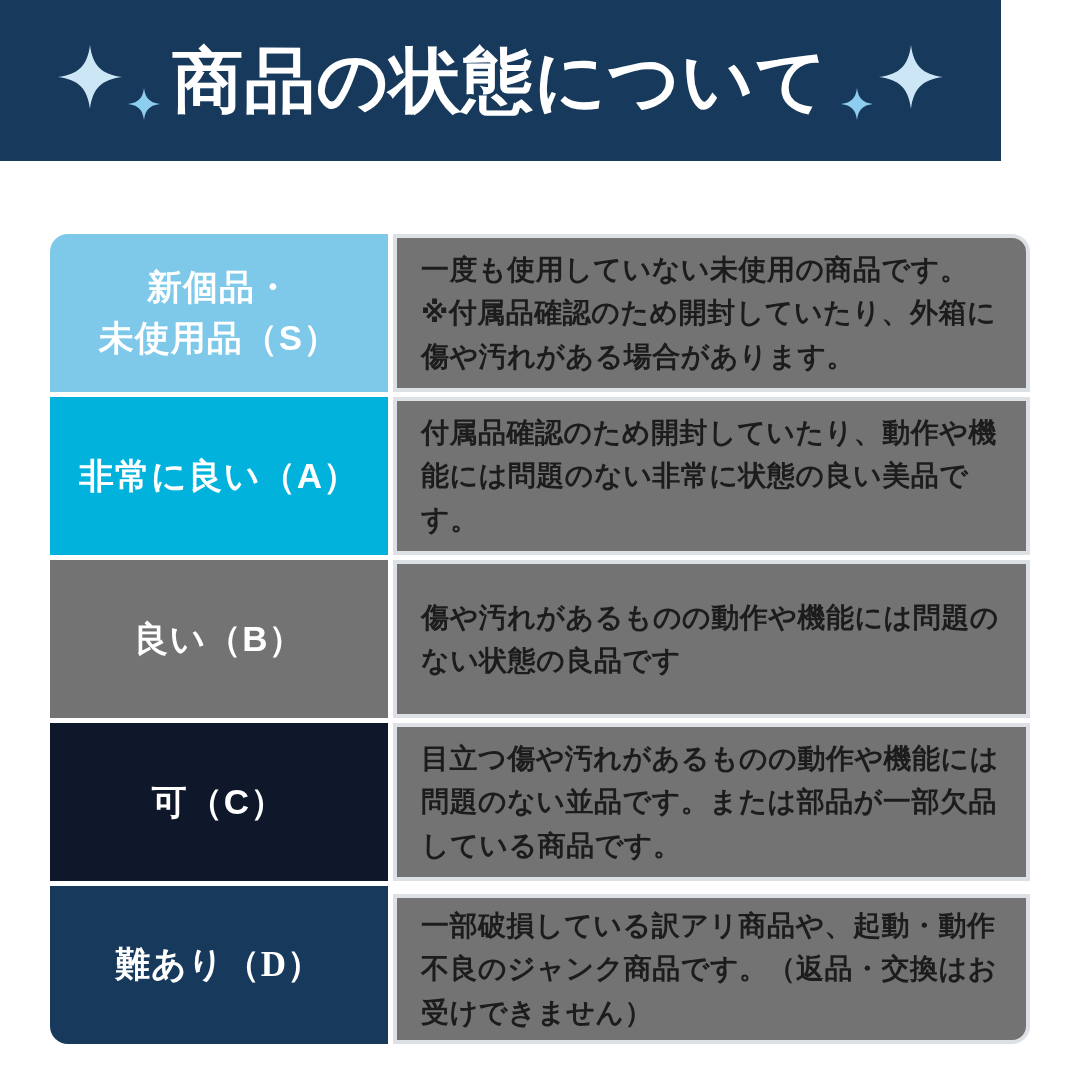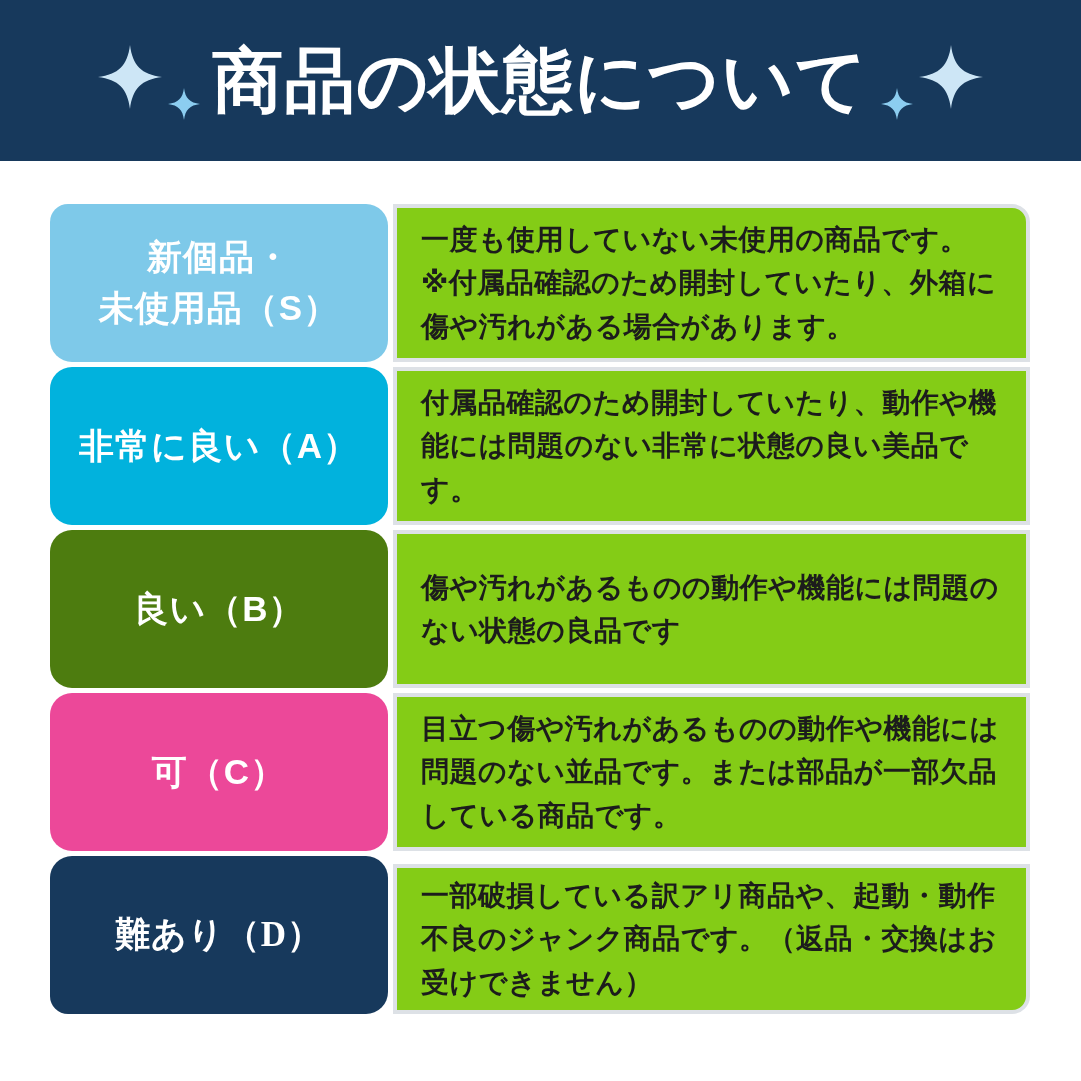--- a/index.html
+++ b/index.html
@@ -4,21 +4,21 @@
 <style>
   * { margin: 0; padding: 0; box-sizing: border-box; }
   html, body {
     width: 1081px; height: 1081px;
     background: #ffffff;
     font-family: "Liberation Sans", "DejaVu Sans", sans-serif;
     overflow: hidden;
   }
   
   .header {
-    width: 1081px; height: 161px;
+    width: 1001px; height: 161px;
     display: flex; align-items: center; justify-content: center;
     gap: 2px;
   }
   .title {
     color: #ffffff;
     font-size: 71px;
     font-weight: 800;
     letter-spacing: 1px;
     line-height: 1;
     padding: 0 10px;
@@ -27,40 +27,39 @@
   .sparkle { display: block; }
   .sparkle-large { width: 64px; height: 78px; }
   .sparkle-small { width: 32px; height: 40px; }
   .spk-group { display: flex; align-items: flex-start; }
   .spk-group .drop { margin-top: 46px; }
   .spk-group.left  .drop { margin-left: 6px; }
   .spk-group.right .drop { margin-right: 6px; }
   
   .table {
     position: absolute;
-    left: 50px; top: 204px;
+    left: 50px; top: 234px;
     width: 980px;
     display: grid;
     grid-template-columns: 338px 1fr;
     grid-auto-rows: 158px;
     gap: 5px;
   }
   .grade-cell {
     display: flex; align-items: center; justify-content: center;
     text-align: center;
     color: #ffffff;
     font-size: 35px;
     font-weight: 800;
     line-height: 1.45;
     white-space: pre-line;
     letter-spacing: 1px;
-    border-radius: 22px;
   }
   .desc-cell {
-    background: #84cc16;
+    background: #737373;
     border: 4px solid #dde1e6;
     display: flex; align-items: center;
     padding: 10px 18px 10px 24px;
     color: #1c1c1c;
     font-size: 28px;
     line-height: 1.55;
     white-space: pre-line;
     font-weight: 600;
     letter-spacing: 0.5px;
   }
@@ -103,26 +102,26 @@
     <div class="desc-cell">一度も使用していない未使用の商品です。
 ※付属品確認のため開封していたり、外箱に傷や汚れがある場合があります。</div>
   </div>
 
   <div class="row">
     <div class="grade-cell" style="background-color: rgb(1, 178, 221);">非常に良い（A）</div>
     <div class="desc-cell">付属品確認のため開封していたり、動作や機能には問題のない非常に状態の良い美品です。</div>
   </div>
 
   <div class="row">
-    <div class="grade-cell" style="background-color: #4d7c0f;">良い（B）</div>
+    <div class="grade-cell" style="background-color: #737373;">良い（B）</div>
     <div class="desc-cell">傷や汚れがあるものの動作や機能には問題のない状態の良品です</div>
   </div>
 
   <div class="row">
-    <div class="grade-cell" style="background-color: #ec4899;">可（C）</div>
+    <div class="grade-cell" style="background-color: #0f172a;">可（C）</div>
     <div class="desc-cell">目立つ傷や汚れがあるものの動作や機能には問題のない並品です。または部品が一部欠品している商品です。</div>
   </div>
 
   <div class="row row-last">
     <div class="grade-cell" style="background-color: rgb(23, 57, 92);">難あり（D）</div>
     <div class="desc-cell">一部破損している訳アリ商品や、起動・動作不良のジャンク商品です。（返品・交換はお受けできません）</div>
   </div>
 
 </div>
 

